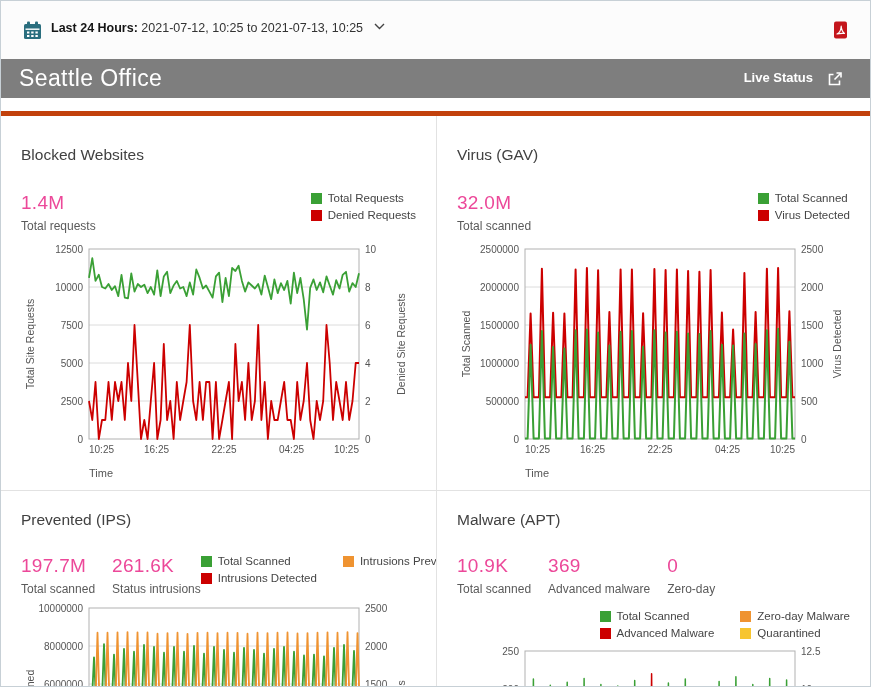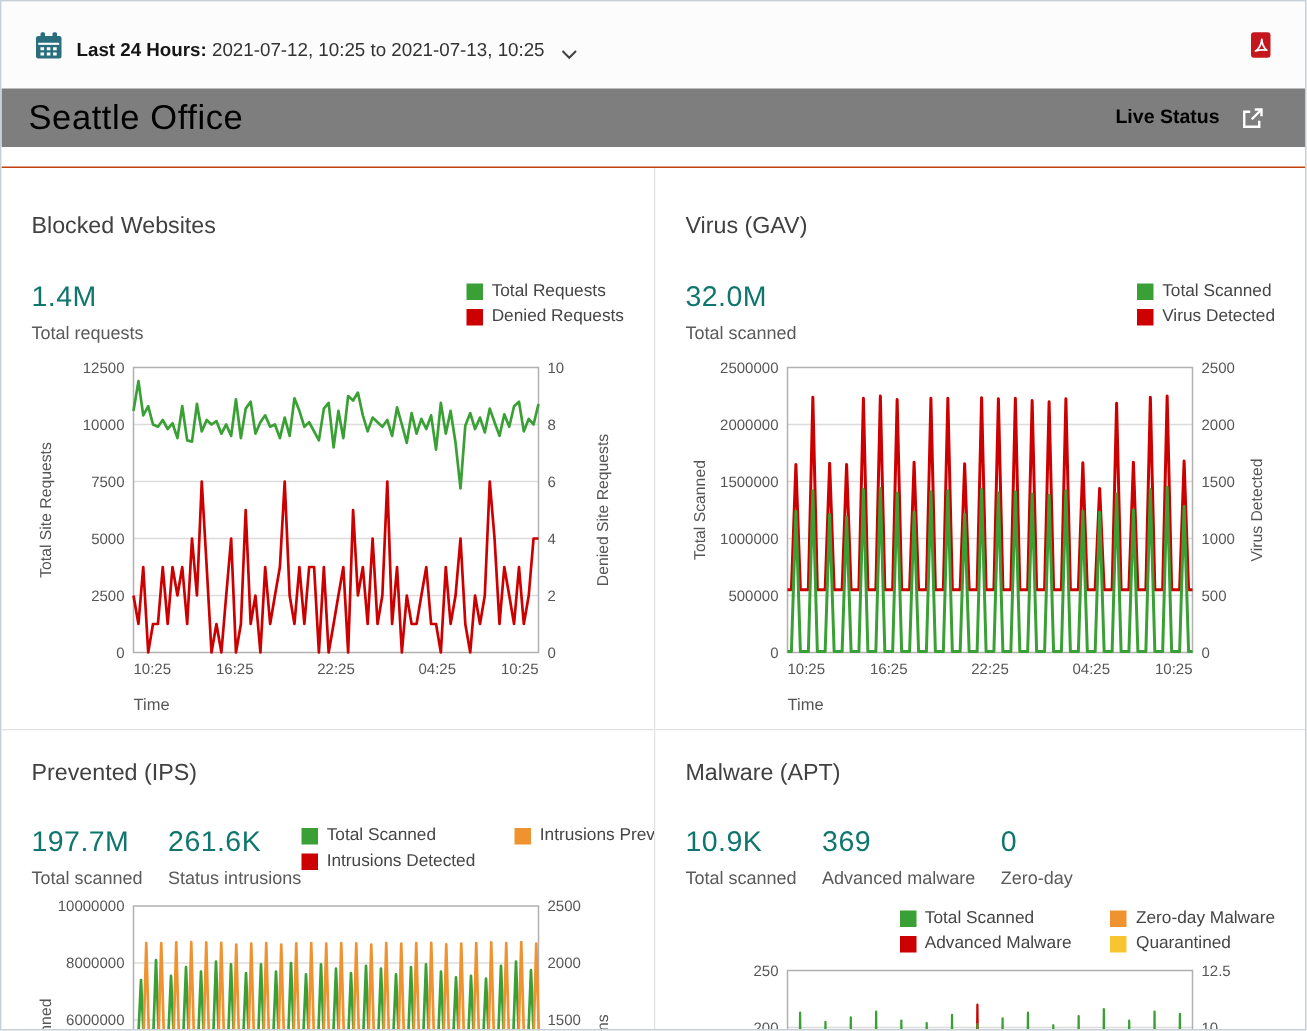--- a/index.html
+++ b/index.html
@@ -1,36 +1,36 @@
 <!DOCTYPE html>
 <html><head>
 <meta charset="utf-8">
 <style>
   *{margin:0;padding:0;box-sizing:border-box}
   body{font-family:"Liberation Sans",sans-serif;background:#fff}
   .page{position:relative;width:871px;height:687px;border:1px solid #c7d0d6;overflow:hidden;background:#fff}
   .topbar{height:58px;display:flex;align-items:center;padding:0 22px;background:#fcfcfc}
-  .range-picker{display:flex;align-items:flex-end;gap:9px;cursor:pointer;font-size:12.5px;color:#333}
+  .range-picker{display:flex;align-items:flex-start;gap:9px;cursor:pointer;font-size:12.5px;color:#333}
   .range-picker .bold{font-weight:bold;color:#151515}
   .range-picker .chev{margin-left:2px;margin-top:2px}
   .pdf-btn{margin-left:auto;cursor:pointer;display:flex;align-items:center}
-  .banner{height:39px;background:#7e7e7e;display:flex;align-items:center;padding:0 26px 0 18px;color:#000000}
+  .banner{height:39px;background:#7e7e7e;display:flex;align-items:center;padding:0 26px 0 18px;color:#ffffff}
   .banner h1{font-size:23px;font-weight:400;letter-spacing:.4px}
   .live{margin-left:auto;display:flex;align-items:flex-start;gap:13px;font-size:13px;font-weight:600;cursor:pointer}
   .spacer{height:13px;background:#fff}
-  .content{display:grid;grid-template-columns:436px 1fr;grid-template-rows:375px 1fr;border-top:1px solid #c2410c;height:576px}
+  .content{display:grid;grid-template-columns:436px 1fr;grid-template-rows:375px 1fr;border-top:5px solid #c2410c;height:576px}
   .panel{padding:30px 20px 0 20px;overflow:hidden;background:#fff}
   .panel.bl{border-right:1px solid #e2e2e2}
   .panel.bb{border-bottom:1px solid #e2e2e2}
   .panel.row2{padding-top:20px}
   .panel-title{font-size:15.5px;font-weight:400;color:#414141;margin-bottom:28px}
   .row2 .panel-title{margin-bottom:26px}
   .stats-row{display:flex;align-items:flex-start}
   .stats{display:flex;gap:17px}
-  .stat-value{font-size:19px;font-weight:300;color:#0f766e;letter-spacing:.3px}
+  .stat-value{font-size:19px;font-weight:300;color:#ec4899;letter-spacing:.3px}
   .stat-label{font-size:12px;color:#5a5a5a;margin-top:5px;white-space:nowrap}
   .legend{margin-left:auto;display:flex;flex-direction:column;gap:5px}
   .legend-2col{display:grid;grid-template-columns:auto auto;column-gap:26px;row-gap:5px;margin-left:auto}
   .legend-row{display:flex;justify-content:flex-end;margin-top:14px}
   .li{display:flex;align-items:center;gap:6px;font-size:11.5px;color:#454545;white-space:nowrap}
   .sq{width:11px;height:11px;flex:0 0 11px}
   .chart{display:block;margin-top:8px}
   .row2 .chart{margin-top:4px}
   svg text{font-family:"Liberation Sans",sans-serif}
 </style>

